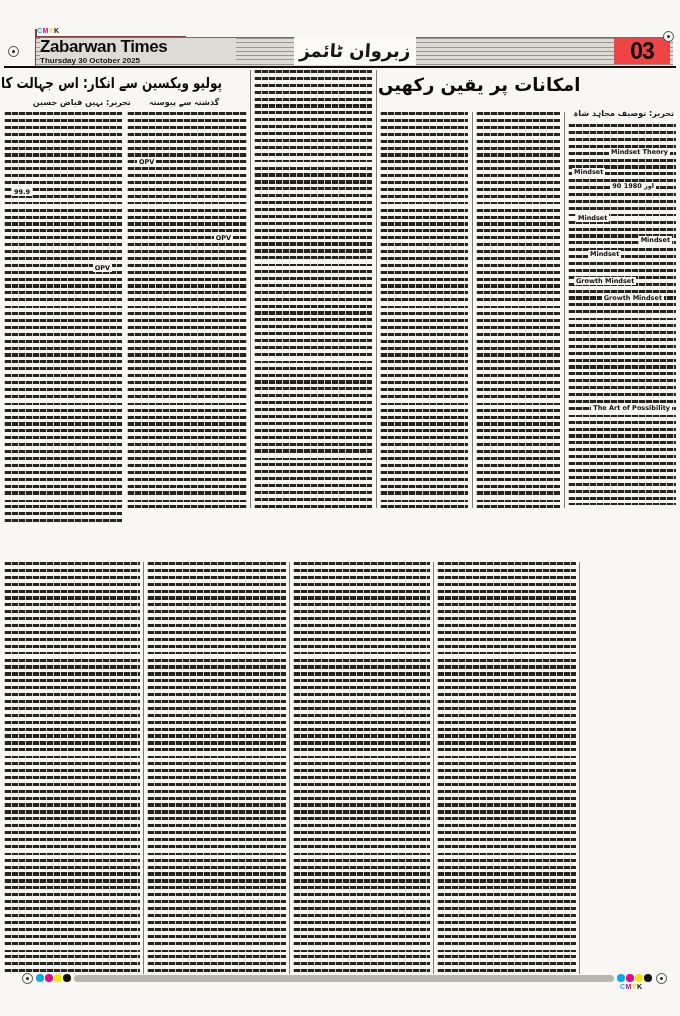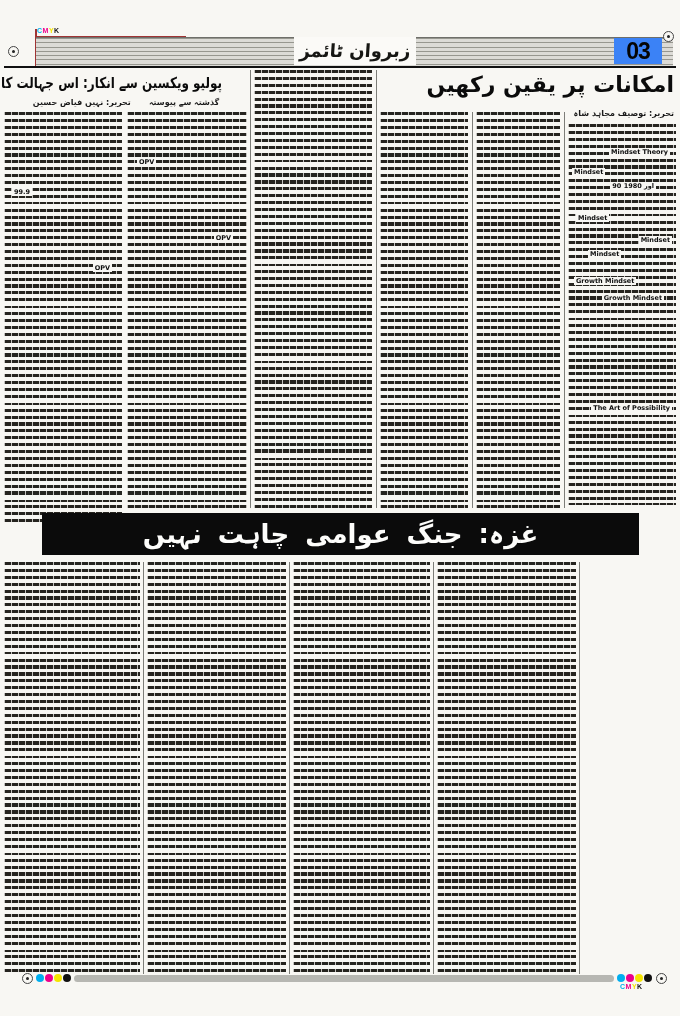--- a/index.html
+++ b/index.html
@@ -19,27 +19,27 @@
     background-image:repeating-linear-gradient(180deg,#97978f 0 1px,rgba(0,0,0,0) 1px 4.3px);
     border-top:1px solid #6f6f6a;border-bottom:1px solid #6f6f6a;
   }
   .red-rule-v{left:35px;top:29px;width:2px;height:37px;background:#a03434;}
   .red-rule-h{left:36px;top:36px;width:150px;height:1px;background:#a03434;}
   .brand-patch{left:40px;top:38px;width:196px;height:26px;background:#dcdbd6;}
   .paper-title{font:900 17px "Liberation Sans",sans-serif;letter-spacing:-.4px;line-height:17px;color:#0c0c0c;}
   .paper-date{font:700 8px "Liberation Sans",sans-serif;margin-top:1px;color:#141414;}
   .nameplate{left:294px;top:37px;width:122px;height:28px;background:#fbfaf7;text-align:center;}
   .nameplate-txt{font:900 18px "DejaVu Sans",sans-serif;line-height:28px;direction:rtl;display:block;transform:skewX(-4deg);}
-  .pagenum-patch{left:614px;top:38px;width:48px;height:26px;background:#3b82f6;text-align:center;}
+  .pagenum-patch{left:614px;top:38px;width:56px;height:26px;background:#ef4444;text-align:center;}
   .pagenum{font:900 23px "Liberation Sans",sans-serif;line-height:26px;letter-spacing:-1px;color:#050505;}
   .mast-baseline{left:4px;top:66px;width:672px;height:2px;background:#101010;}
   
   .hl{direction:rtl;font-weight:700;color:#0b0b0b;}
   .hl-left{font-size:15px;line-height:26px;text-align:center;white-space:nowrap;transform:scaleX(.8);transform-origin:50% 50%;}
-  .hl-right{font-size:22px;line-height:42px;text-align:right;white-space:nowrap;}
+  .hl-right{font-size:18px;line-height:42px;text-align:left;white-space:nowrap;}
   .byline{direction:rtl;font:700 8px "DejaVu Sans",sans-serif;color:#1a1a1a;}
   .byrow{display:flex;justify-content:center;gap:18px;}
   .fill{
     background-image:
       repeating-linear-gradient(180deg,rgba(248,247,243,0) 0 92px,#f8f7f3 92px 97px),
       repeating-linear-gradient(90deg,rgba(248,247,243,.75) 0 1px,rgba(248,247,243,0) 1px 7px),
       repeating-linear-gradient(180deg,#26241f 0 3.1px,rgba(0,0,0,0) 3.1px 6.9px);
   }
   .vdiv{width:1px;background:#7d7d78;}
   .term{
@@ -61,20 +61,24 @@
 </head>
 <body>
 
 <div class="page">
 
   <div class="abs regmark" style="left:8px;top:46px;"></div>
   <div class="abs cmyk" style="left:37px;top:27px;"><span class="c">C</span><span class="m">M</span><span class="y">Y</span><span class="k">K</span></div>
   <div class="abs red-rule-v"></div>
   <div class="abs mast-bar"></div>
   <div class="abs red-rule-h"></div>
+  <div class="abs brand-patch">
+    <div class="paper-title">Zabarwan Times</div>
+    <div class="paper-date">Thursday 30 October 2025</div>
+  </div>
   <div class="abs nameplate">
     <span class="nameplate-txt">زبروان ٹائمز</span>
   </div>
   <div class="abs pagenum-patch">
     <span class="pagenum">03</span>
   </div>
   <div class="abs regmark" style="left:663px;top:31px;"></div>
   <div class="abs mast-baseline"></div>
 
   <div class="abs" style="left:6px;top:70px;width:240px;height:26px;overflow:visible;">
@@ -111,23 +115,20 @@
     <span class="term" style="top:44px;left:4px;">Mindset</span>
     <span class="term" style="top:58px;right:20px;">90 اور 1980</span>
     <span class="term" style="top:90px;left:8px;">Mindset</span>
     <span class="term" style="top:112px;right:4px;">Mindset</span>
     <span class="term" style="top:126px;left:20px;">Mindset</span>
     <span class="term" style="top:153px;left:6px;">Growth Mindset</span>
     <span class="term" style="top:170px;right:12px;">Growth Mindset</span>
     <span class="term" style="top:280px;right:4px;">The Art of Possibility</span>
   </div>
 
-  <div class="abs banner">
-    <span class="banner-txt">غزہ: جنگ عوامی چاہت نہیں</span>
-  </div>
 
   <div class="abs fill" style="left:4px;top:562px;width:136px;height:412px;"></div>
   <div class="abs vdiv" style="left:143px;top:562px;height:412px;"></div>
   <div class="abs fill" style="left:147px;top:562px;width:139px;height:412px;"></div>
   <div class="abs vdiv" style="left:289px;top:562px;height:412px;"></div>
   <div class="abs fill" style="left:293px;top:562px;width:137px;height:412px;"></div>
   <div class="abs vdiv" style="left:433px;top:562px;height:412px;"></div>
   <div class="abs fill" style="left:437px;top:562px;width:139px;height:412px;"></div>
   <div class="abs vdiv" style="left:579px;top:562px;height:412px;"></div>
 

